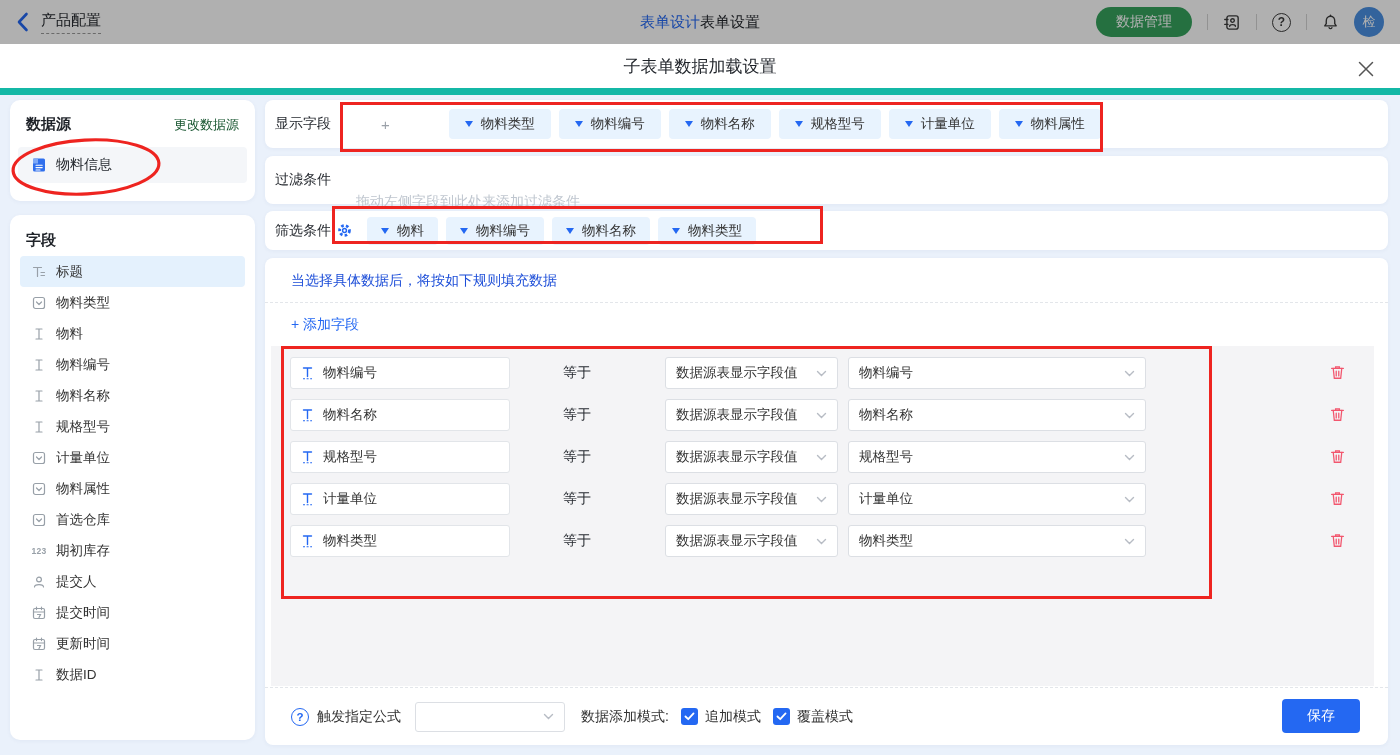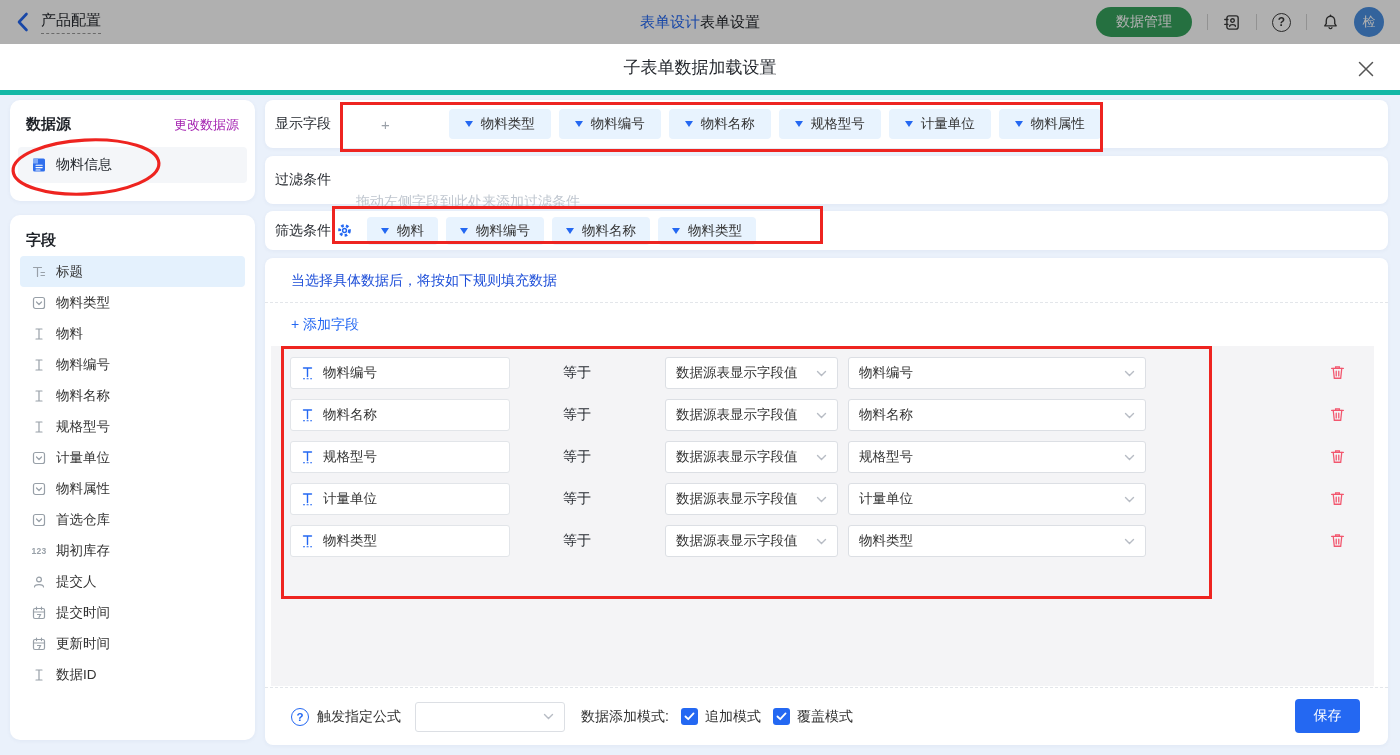--- a/index.html
+++ b/index.html
@@ -22,30 +22,30 @@
           display:flex; align-items:center; font-size:14px; cursor:pointer; }
   .vdiv { width:1px; height:16px; background:#d4d4d4; }
   .hicon { display:flex; align-items:center; justify-content:center; cursor:pointer; }
   .qcircle { width:19px; height:19px; border:1.5px solid #3c3c3c; border-radius:50%;
              display:flex; align-items:center; justify-content:center;
              font-size:12px; font-weight:bold; color:#3c3c3c; }
   .avatar { width:30px; height:30px; border-radius:50%; background:#4a90e2; color:#fff;
             display:flex; align-items:center; justify-content:center; font-size:13px; cursor:pointer; }
   
   .modal-titlebar { position:absolute; left:0; top:44px; width:1400px; height:51px; background:#fff;
-                    border-bottom:5px solid #14b8a6; display:flex; align-items:center; justify-content:center; }
+                    border-bottom:7px solid #14b8a6; display:flex; align-items:center; justify-content:center; }
   .modal-title { font-size:17px; color:#1f2329; font-weight:500; }
   .modal-close { position:absolute; right:26px; top:17px; cursor:pointer; }
   
   .card { position:absolute; background:#ffffff; border-radius:8px; box-shadow:0 1px 4px rgba(30,60,110,0.05); }
   
   #card-datasource { left:10px; top:100px; width:245px; height:101px; border-radius:10px; }
   .ds-head { display:flex; align-items:center; justify-content:space-between; padding:15px 16px 0 16px; }
   .ds-title { font-size:15px; font-weight:bold; color:#1f2329; }
-  .link { font-size:13px; color:#a21caf; cursor:pointer; }
+  .link { font-size:13px; color:#14532d; cursor:pointer; }
   .ds-item { margin:13px 8px 0 8px; height:36px; background:#f4f6f9; border-radius:4px;
              display:flex; align-items:center; gap:9px; padding-left:13px; font-size:14px; color:#1f2329; cursor:pointer; }
   #card-fields { left:10px; top:215px; width:245px; height:525px; border-radius:10px; }
   .flds-title { font-size:15px; font-weight:bold; color:#1f2329; padding:16px 16px 6px 16px; }
   .fld-list { padding:0 10px; }
   .fld { height:31px; display:flex; align-items:center; gap:9px; padding-left:11px;
          font-size:13.5px; color:#333; border-radius:4px; cursor:pointer; }
   .fld.active { background:#e4f1fd; }
   .fld .fic { width:16px; display:flex; align-items:center; justify-content:center; }
   .num-ic { font-size:8.5px; font-weight:bold; color:#98a0a8; letter-spacing:0.2px; }
@@ -86,21 +86,21 @@
                  display:flex; align-items:center; padding-left:26px; }
   .fqcircle { width:18px; height:18px; border:1.4px solid #2468f2; border-radius:50%; color:#2468f2;
               display:flex; align-items:center; justify-content:center; font-size:11.5px; font-weight:bold; }
   .footer-label { font-size:14px; color:#333; margin-left:8px; }
   .footer-sel { margin-left:14px; width:150px; height:30px; border:1px solid #dcdfe4; border-radius:3px;
                 display:flex; align-items:center; justify-content:flex-end; padding-right:10px; background:#fff; cursor:pointer; }
   .mode-label { font-size:14px; color:#333; margin-left:16px; font-weight:500; }
   .cb { width:17px; height:17px; background:#2468f2; border-radius:3px; margin-left:12px;
         display:flex; align-items:center; justify-content:center; cursor:pointer; flex:none; }
   .cb-label { font-size:14px; color:#333; margin-left:7px; }
-  .save-btn { position:absolute; right:28px; bottom:12px; width:65px; height:34px; background:#2468f2;
+  .save-btn { position:absolute; right:28px; bottom:12px; width:78px; height:34px; background:#2468f2;
               color:#fff; border:none; border-radius:4px; font-size:14px; cursor:pointer;
               font-family:"Liberation Sans", sans-serif; }
   
   .anno { position:absolute; border:3px solid #ee2420; z-index:50; pointer-events:none; }
   #anno-box1 { left:340px; top:102px; width:763px; height:50px; }
   #anno-box2 { left:332px; top:206px; width:491px; height:38px; }
   #anno-box3 { left:281px; top:346px; width:931px; height:253px; }
   #anno-ellipse { position:absolute; left:8px; top:135px; z-index:50; pointer-events:none; }
 </style>
 </head>

